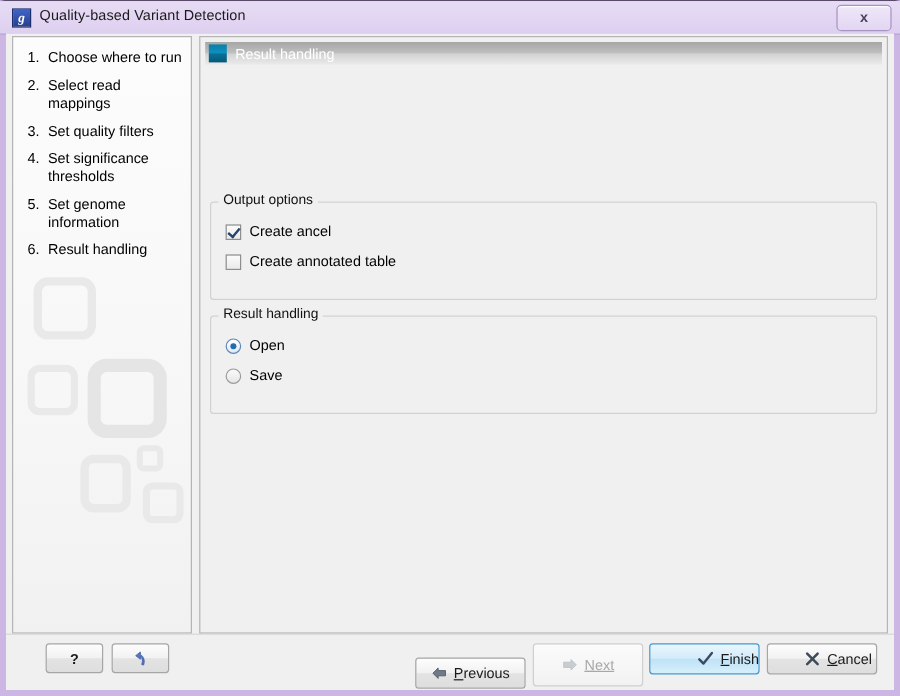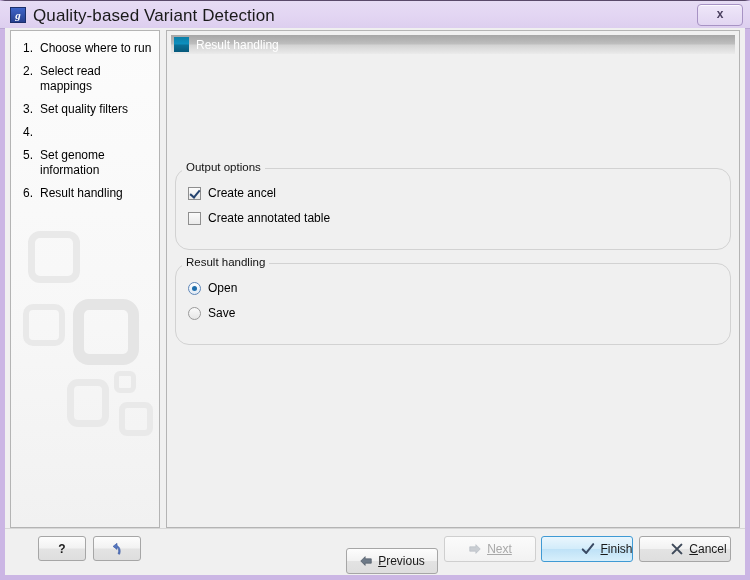--- a/index.html
+++ b/index.html
@@ -35,21 +35,21 @@
     background: linear-gradient(to bottom, #3f64c8, #27408f);
     border: 1px solid #1c2f6b;
     box-sizing: border-box;
     color: #fff;
     font-size: 11px; font-weight: bold; font-style: italic;
     line-height: 14px; text-align: center;
     font-family: "Liberation Serif", serif;
   }
   .title-text {
     position: absolute; left: 33px; top: 5px;
-    font-size: 17px; color: #1a1a1a;
+    font-size: 12px; color: #1a1a1a;
     letter-spacing: 0.1px;
   }
   .close-btn {
     position: absolute; right: 7px; top: 3px;
     width: 44px; height: 20px;
     background: linear-gradient(to bottom, #efe7f9, #e2d6f2);
     border: 1px solid #a793c4;
     border-radius: 4px;
     box-shadow: inset 0 1px 0 rgba(255,255,255,.8);
   }
@@ -117,21 +117,21 @@
   }
   .panel-header-title {
     margin-left: 7px;
     font-size: 12px; color: #ffffff;
   }
 
   .groupbox {
     position: absolute;
     left: 8px; right: 8px;
     border: 1px solid #d2d2d2;
-    border-radius: 14px;
+    border-radius: 3px;
     background: #f0f0f0;
   }
   .group-title {
     position: absolute;
     left: 6px; top: -8px;
     padding: 0 4px;
     background: #f0f0f0;
     font-size: 11.5px; color: #111;
   }
   #gb-output { top: 137px; height: 80px; }
@@ -198,21 +198,21 @@
     border: 1px solid #a6a6a6;
     border-radius: 3px;
     background: linear-gradient(to bottom, #fdfdfd 0%, #f2f2f2 48%, #e3e3e3 52%, #dedede 100%);
     font-size: 12px; color: #1a1a1a;
     display: flex; align-items: center; justify-content: center;
     gap: 5px;
   }
   .btn-help  { left: 33px;  top: 8px; width: 48px; height: 25px; font-weight: bold; }
   .btn-reset { left: 88px;  top: 8px; width: 48px; height: 25px; }
   .btn-prev  { left: 341px; top: 20px; width: 92px; height: 26px; }
-  .btn-next  { left: 439px; top: 8px; width: 92px; height: 26px;
+  .btn-next  { left: 439px; top: 8px; width: 92px; height: 36px;
                color: #a8a8a8; border-color: #cfcfcf;
                background: linear-gradient(to bottom, #fbfbfb, #f2f2f2); text-decoration: underline; }
   .btn-finish{ left: 536px; top: 8px; width: 92px; height: 26px;
                border-color: #3f9ad4;
                background: linear-gradient(to bottom, #eaf6fd 0%, #d3ecfa 48%, #bfe2f7 52%, #d7effb 100%); padding-left: 40px; }
   .btn-cancel{ left: 634px; top: 8px; width: 92px; height: 26px; padding-left: 27px; }
 
   .mn { text-decoration: underline; }
 
   .ico { width: 14px; height: 14px; flex: 0 0 14px; display:block; }
@@ -253,20 +253,21 @@
         <li class="step">
           <span class="step-num">2.</span>
           <span class="step-label">Select read mappings</span>
         </li>
         <li class="step">
           <span class="step-num">3.</span>
           <span class="step-label">Set quality filters</span>
         </li>
         <li class="step">
           <span class="step-num">4.</span>
+          <span class="step-label">Set significance thresholds</span>
         </li>
         <li class="step">
           <span class="step-num">5.</span>
           <span class="step-label">Set genome information</span>
         </li>
         <li class="step">
           <span class="step-num">6.</span>
           <span class="step-label">Result handling</span>
         </li>
       </ul>

